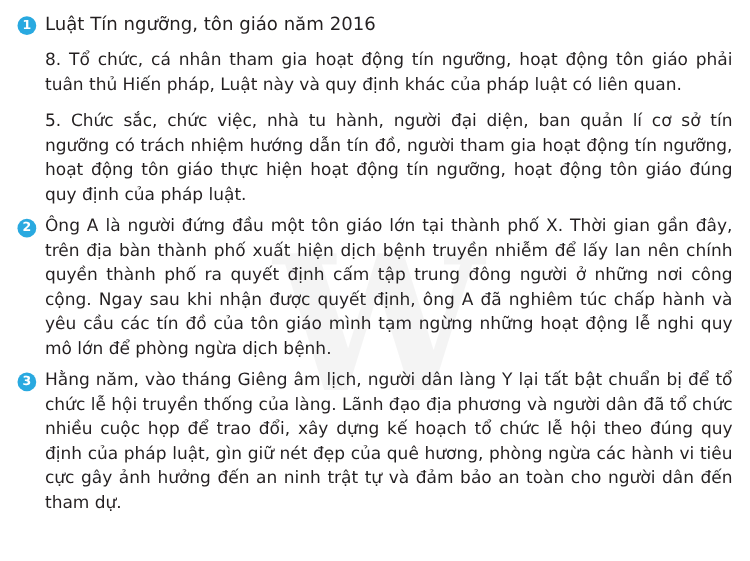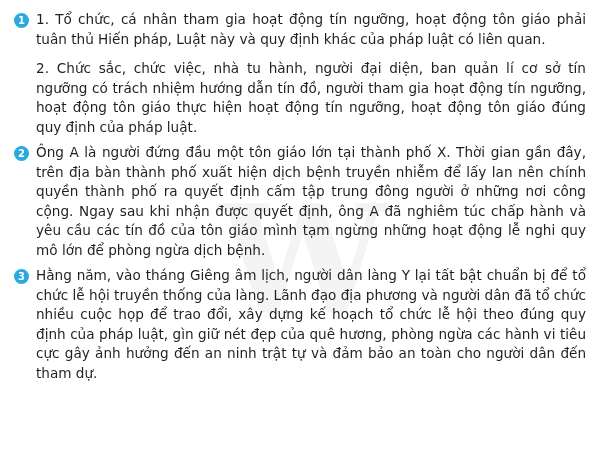--- a/index.html
+++ b/index.html
@@ -91,22 +91,23 @@
 </head>
 <body>
 
 <div class="watermark">W</div>
 
 <div class="page">
 
   <div class="block b1">
     <div class="bullet">1</div>
     <div class="block-body">
-      <p class="para">1. Tổ chức, cá nhân tham gia hoạt động tín ngưỡng, hoạt động tôn giáo phải tuân thủ Hiến pháp, Luật này và quy định khác của pháp luật có liên quan.</p>
-      <p class="para">2. Chức sắc, chức việc, nhà tu hành, người đại diện, ban quản lí cơ sở tín ngưỡng có trách nhiệm hướng dẫn tín đồ, người tham gia hoạt động tín ngưỡng, hoạt động tôn giáo thực hiện hoạt động tín ngưỡng, hoạt động tôn giáo đúng quy định của pháp luật.</p>
+      <p class="title">Luật Tín ngưỡng, tôn giáo năm 2016</p>
+      <p class="para">8. Tổ chức, cá nhân tham gia hoạt động tín ngưỡng, hoạt động tôn giáo phải tuân thủ Hiến pháp, Luật này và quy định khác của pháp luật có liên quan.</p>
+      <p class="para">5. Chức sắc, chức việc, nhà tu hành, người đại diện, ban quản lí cơ sở tín ngưỡng có trách nhiệm hướng dẫn tín đồ, người tham gia hoạt động tín ngưỡng, hoạt động tôn giáo thực hiện hoạt động tín ngưỡng, hoạt động tôn giáo đúng quy định của pháp luật.</p>
     </div>
   </div>
 
   <div class="block b2">
     <div class="bullet">2</div>
     <div class="block-body">
       <p class="para">Ông A là người đứng đầu một tôn giáo lớn tại thành phố X. Thời gian gần đây, trên địa bàn thành phố xuất hiện dịch bệnh truyền nhiễm để lấy lan nên chính quyền thành phố ra quyết định cấm tập trung đông người ở những nơi công cộng. Ngay sau khi nhận được quyết định, ông A đã nghiêm túc chấp hành và yêu cầu các tín đồ của tôn giáo mình tạm ngừng những hoạt động lễ nghi quy mô lớn để phòng ngừa dịch bệnh.</p>
     </div>
   </div>
 

